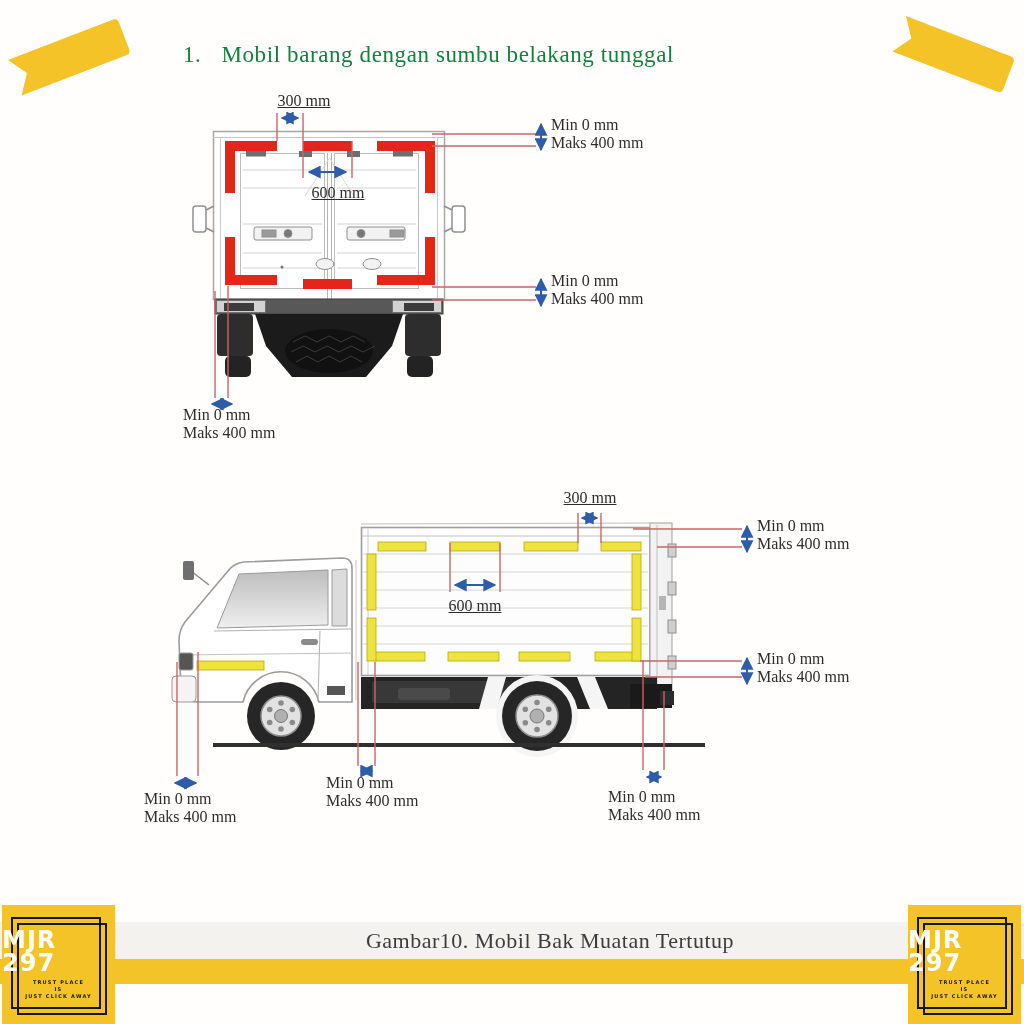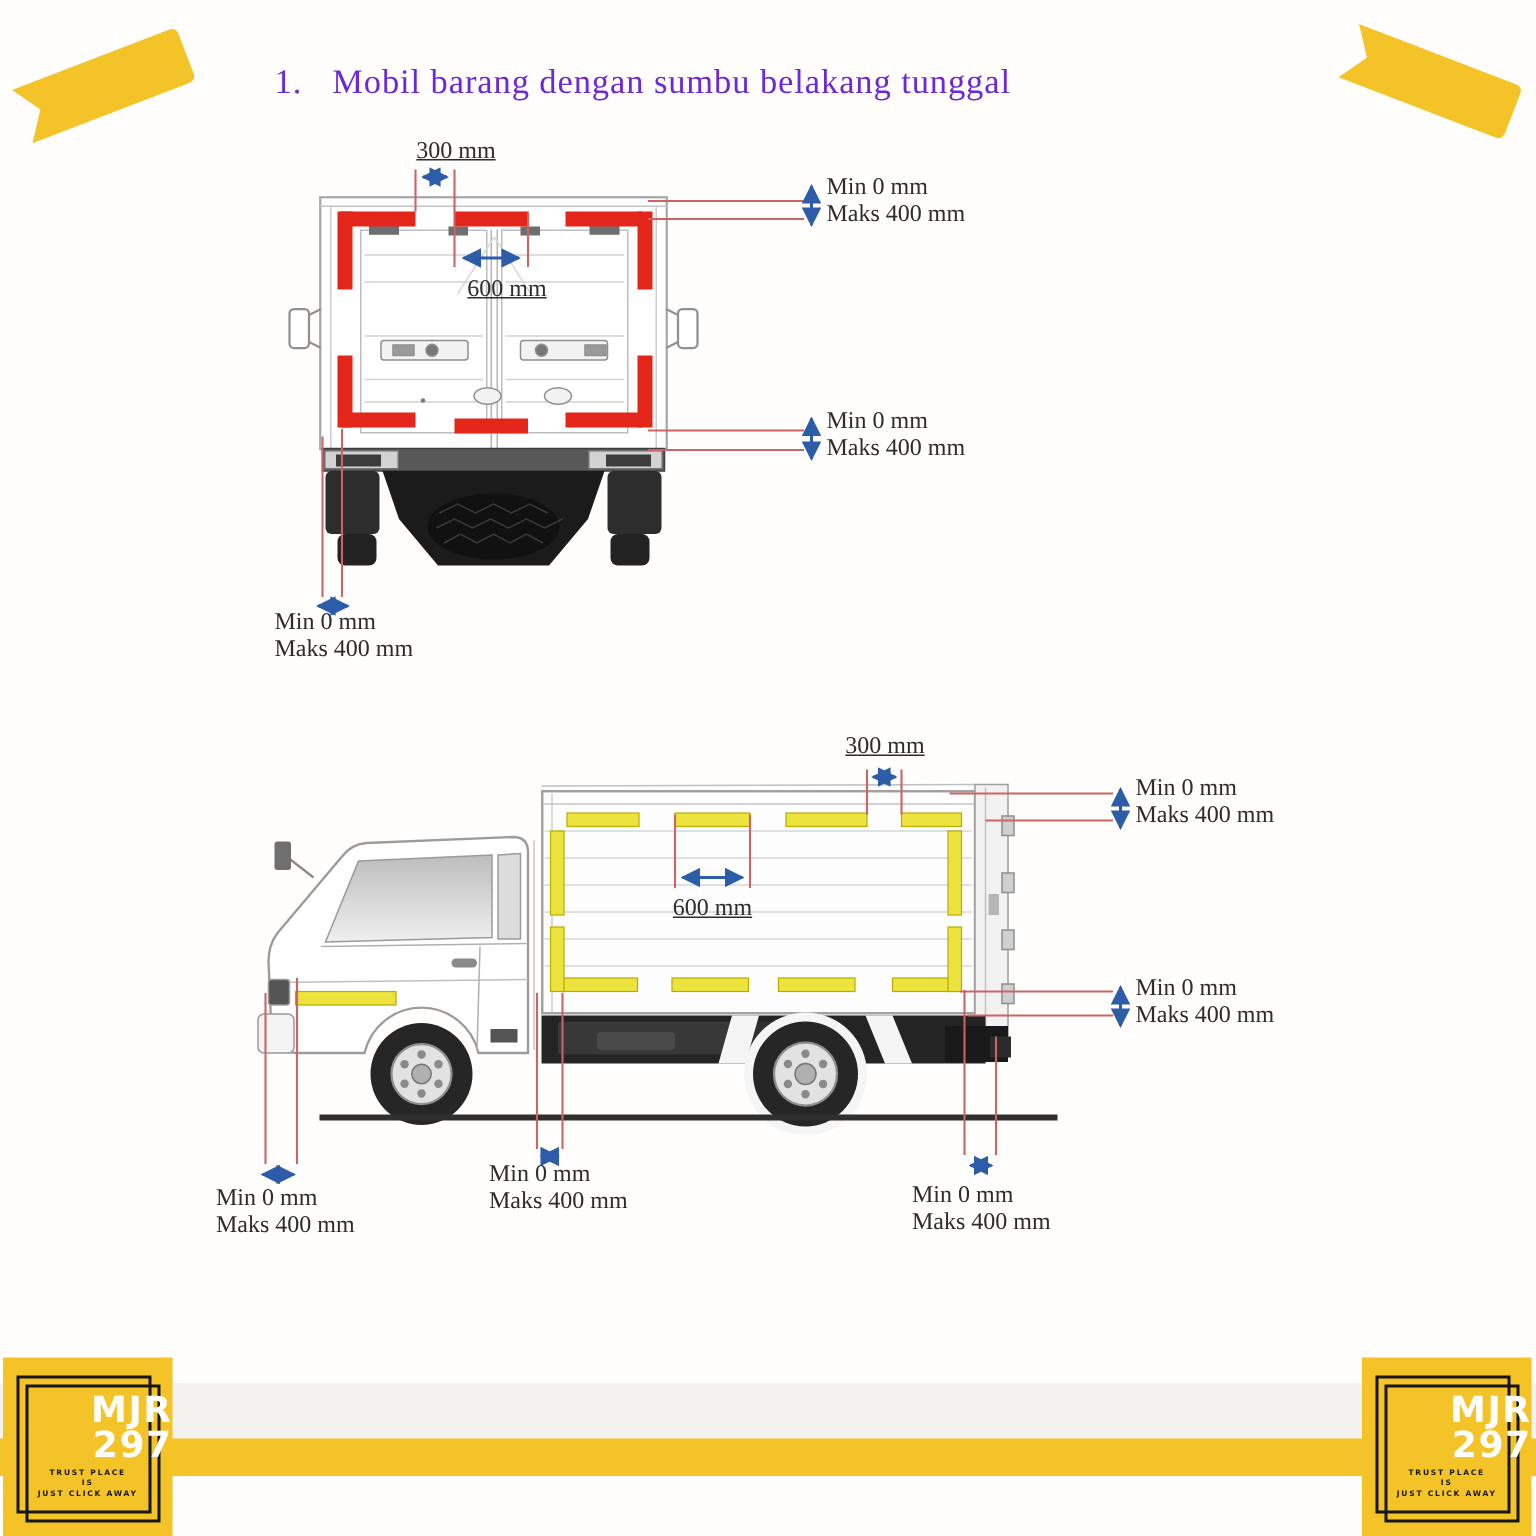--- a/index.html
+++ b/index.html
@@ -1,34 +1,34 @@
 <!DOCTYPE html>
 <html><head>
 <meta charset="utf-8">
 <style>
   html,body{margin:0;padding:0;background:#ffffff;}
   .page{position:relative;width:1024px;height:1024px;background:#fffefd;overflow:hidden;
         font-family:"Liberation Serif",serif;}
   .abs{position:absolute;}
   
-  .title{position:absolute;left:183px;top:42px;font-size:23px;color:#6d28d9;letter-spacing:.6px;white-space:nowrap;}
+  .title{position:absolute;left:183px;top:42px;font-size:23px;color:#15803d;letter-spacing:.6px;white-space:nowrap;}
   .title .num{margin-right:20px;}
   .caption-strip{position:absolute;left:0;top:922px;width:1024px;height:38px;background:#f4f2ee;}
   .caption{position:absolute;left:330px;top:928px;width:440px;text-align:center;
            font-size:22px;color:#3c3c3c;letter-spacing:.5px;white-space:nowrap;}
   .dim{position:absolute;font-size:16px;color:#2d2d2d;line-height:18px;white-space:nowrap;}
   .dim span{display:block;}
   .dim.center{text-align:center;width:84px;text-decoration:underline;}
   
   .footer-bar{position:absolute;left:0;top:959px;width:1024px;height:25px;background:#F4C327;}
   .logo-square{position:absolute;top:905px;width:113px;height:119px;background:#F4C327;}
   .logo-square.left{left:2px;} .logo-square.right{left:908px;}
   .logo-frame{position:absolute;border:2px solid #161616;width:86px;height:88px;}
   .frame-a{left:9px;top:12px;} .frame-b{left:15px;top:18px;}
-  .logo-text{position:absolute;left:0;top:24px;width:113px;text-align:right;
+  .logo-text{position:absolute;left:0;top:24px;width:113px;text-align:left;
              font-family:"DejaVu Sans",sans-serif;font-weight:bold;color:#ffffff;
              font-size:24px;line-height:23px;letter-spacing:1px;}
   .tagline{position:absolute;left:0;top:74px;width:113px;text-align:center;
            font-family:"DejaVu Sans",sans-serif;font-weight:bold;color:#161616;
            font-size:5px;line-height:7px;letter-spacing:1.2px;}
   .tagline span{display:block;}
 </style>
 </head>
 <body>
 
@@ -321,20 +321,21 @@
   <div class="dim" style="left:326px;top:774px">
     <span>Min 0 mm</span>
     <span>Maks 400 mm</span>
   </div>
   <div class="dim" style="left:608px;top:788px">
     <span>Min 0 mm</span>
     <span>Maks 400 mm</span>
   </div>
 
   <div class="caption-strip"></div>
+  <div class="caption">Gambar10. Mobil Bak Muatan Tertutup</div>
   <div class="footer-bar"></div>
 
   <div class="logo-square left">
     <div class="logo-frame frame-a"></div>
     <div class="logo-frame frame-b"></div>
     <div class="logo-text">
       <span>MJR</span><br>
       <span>297</span>
     </div>
     <div class="tagline">

